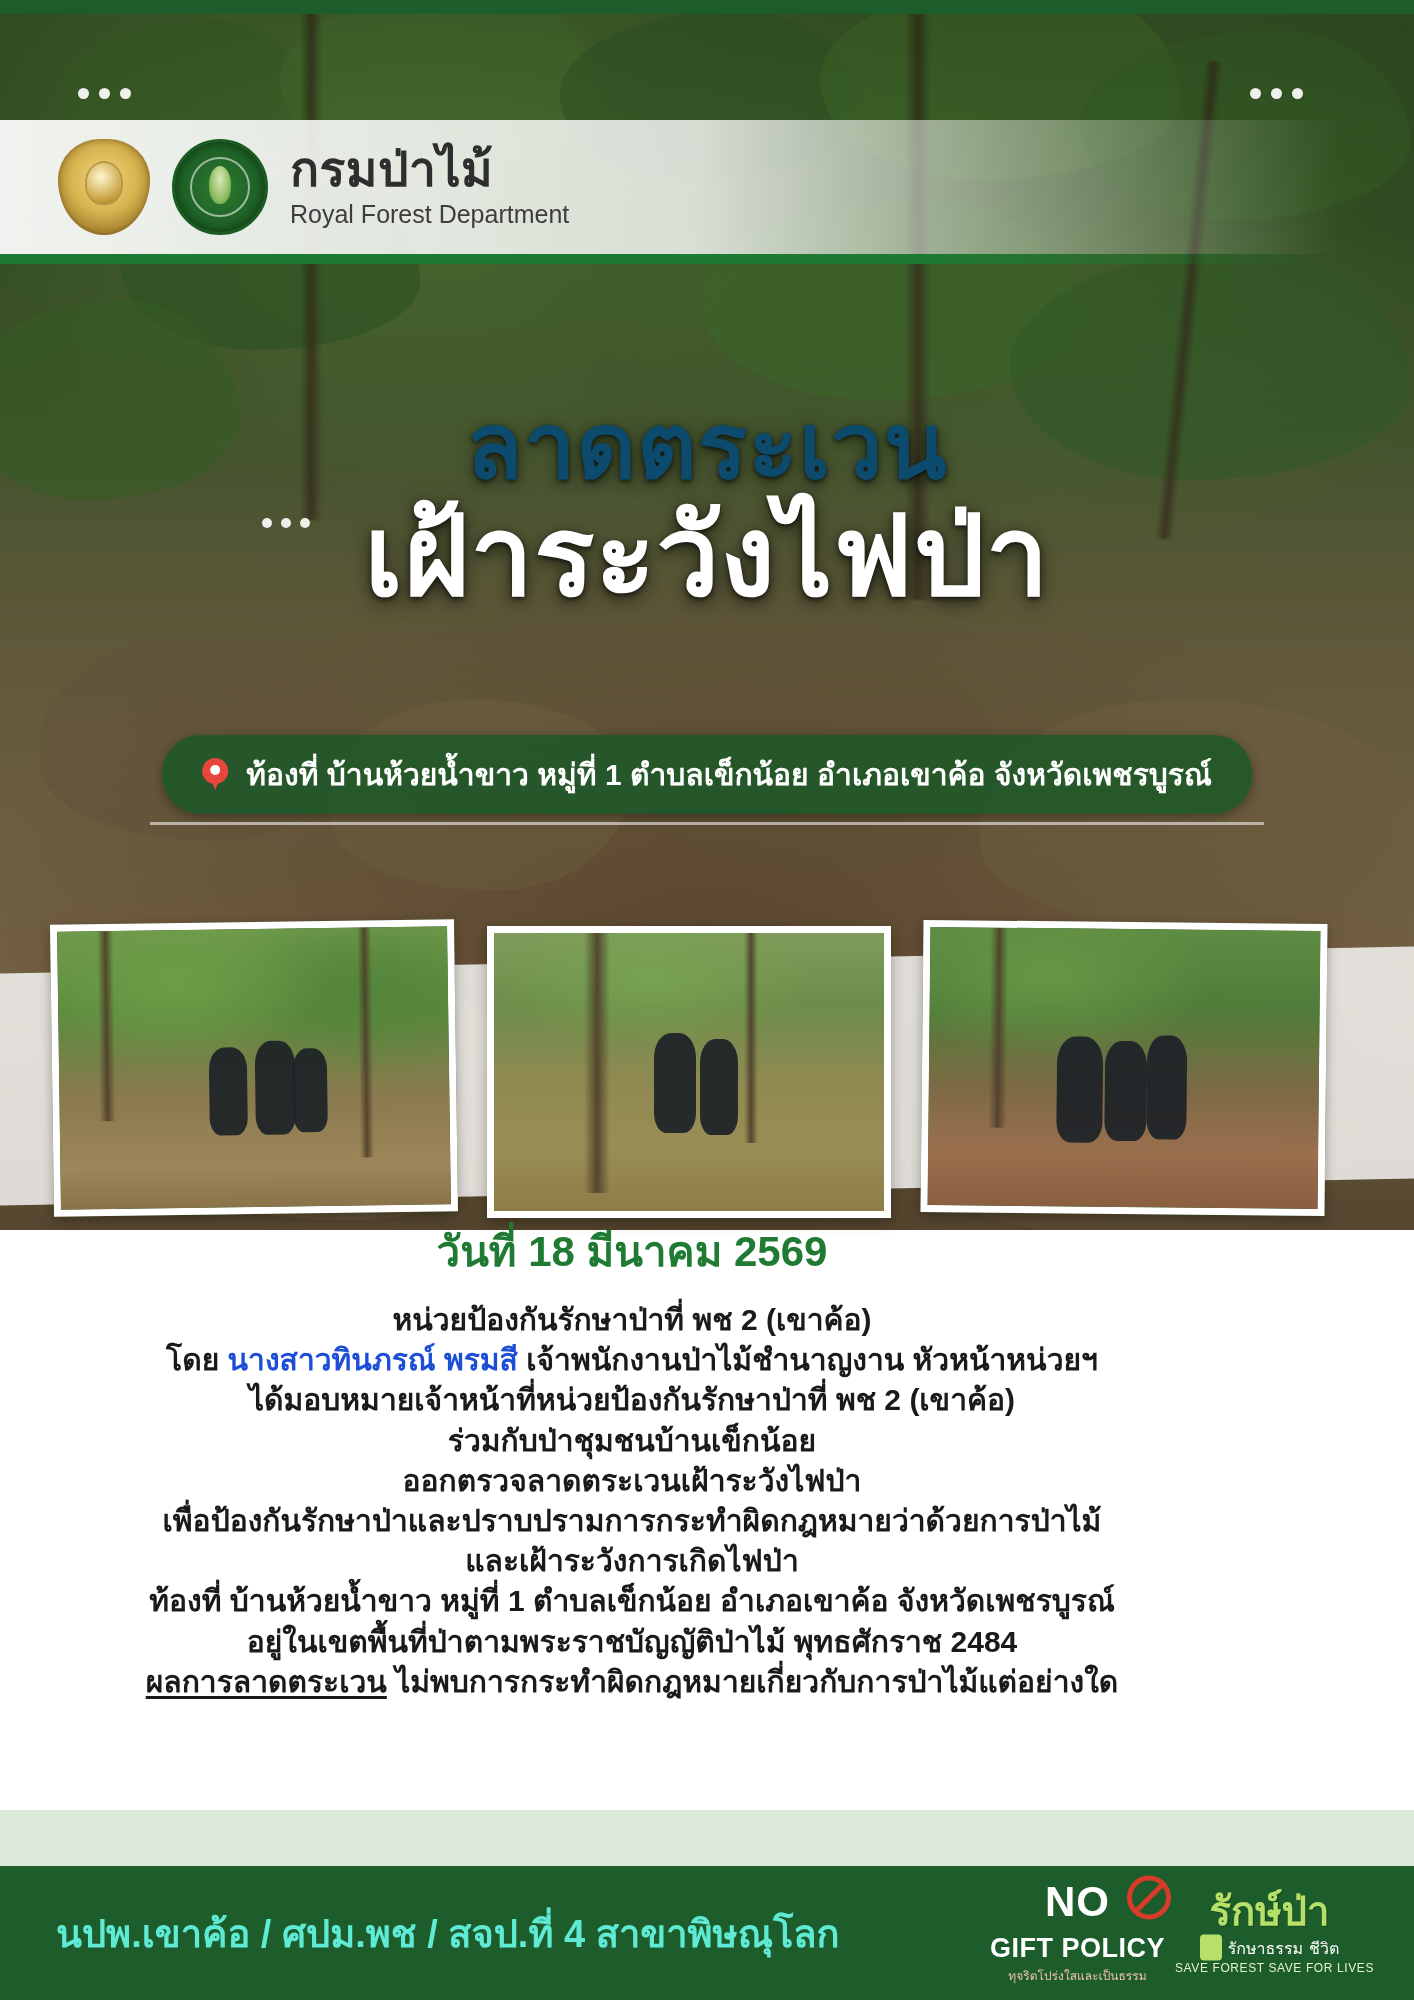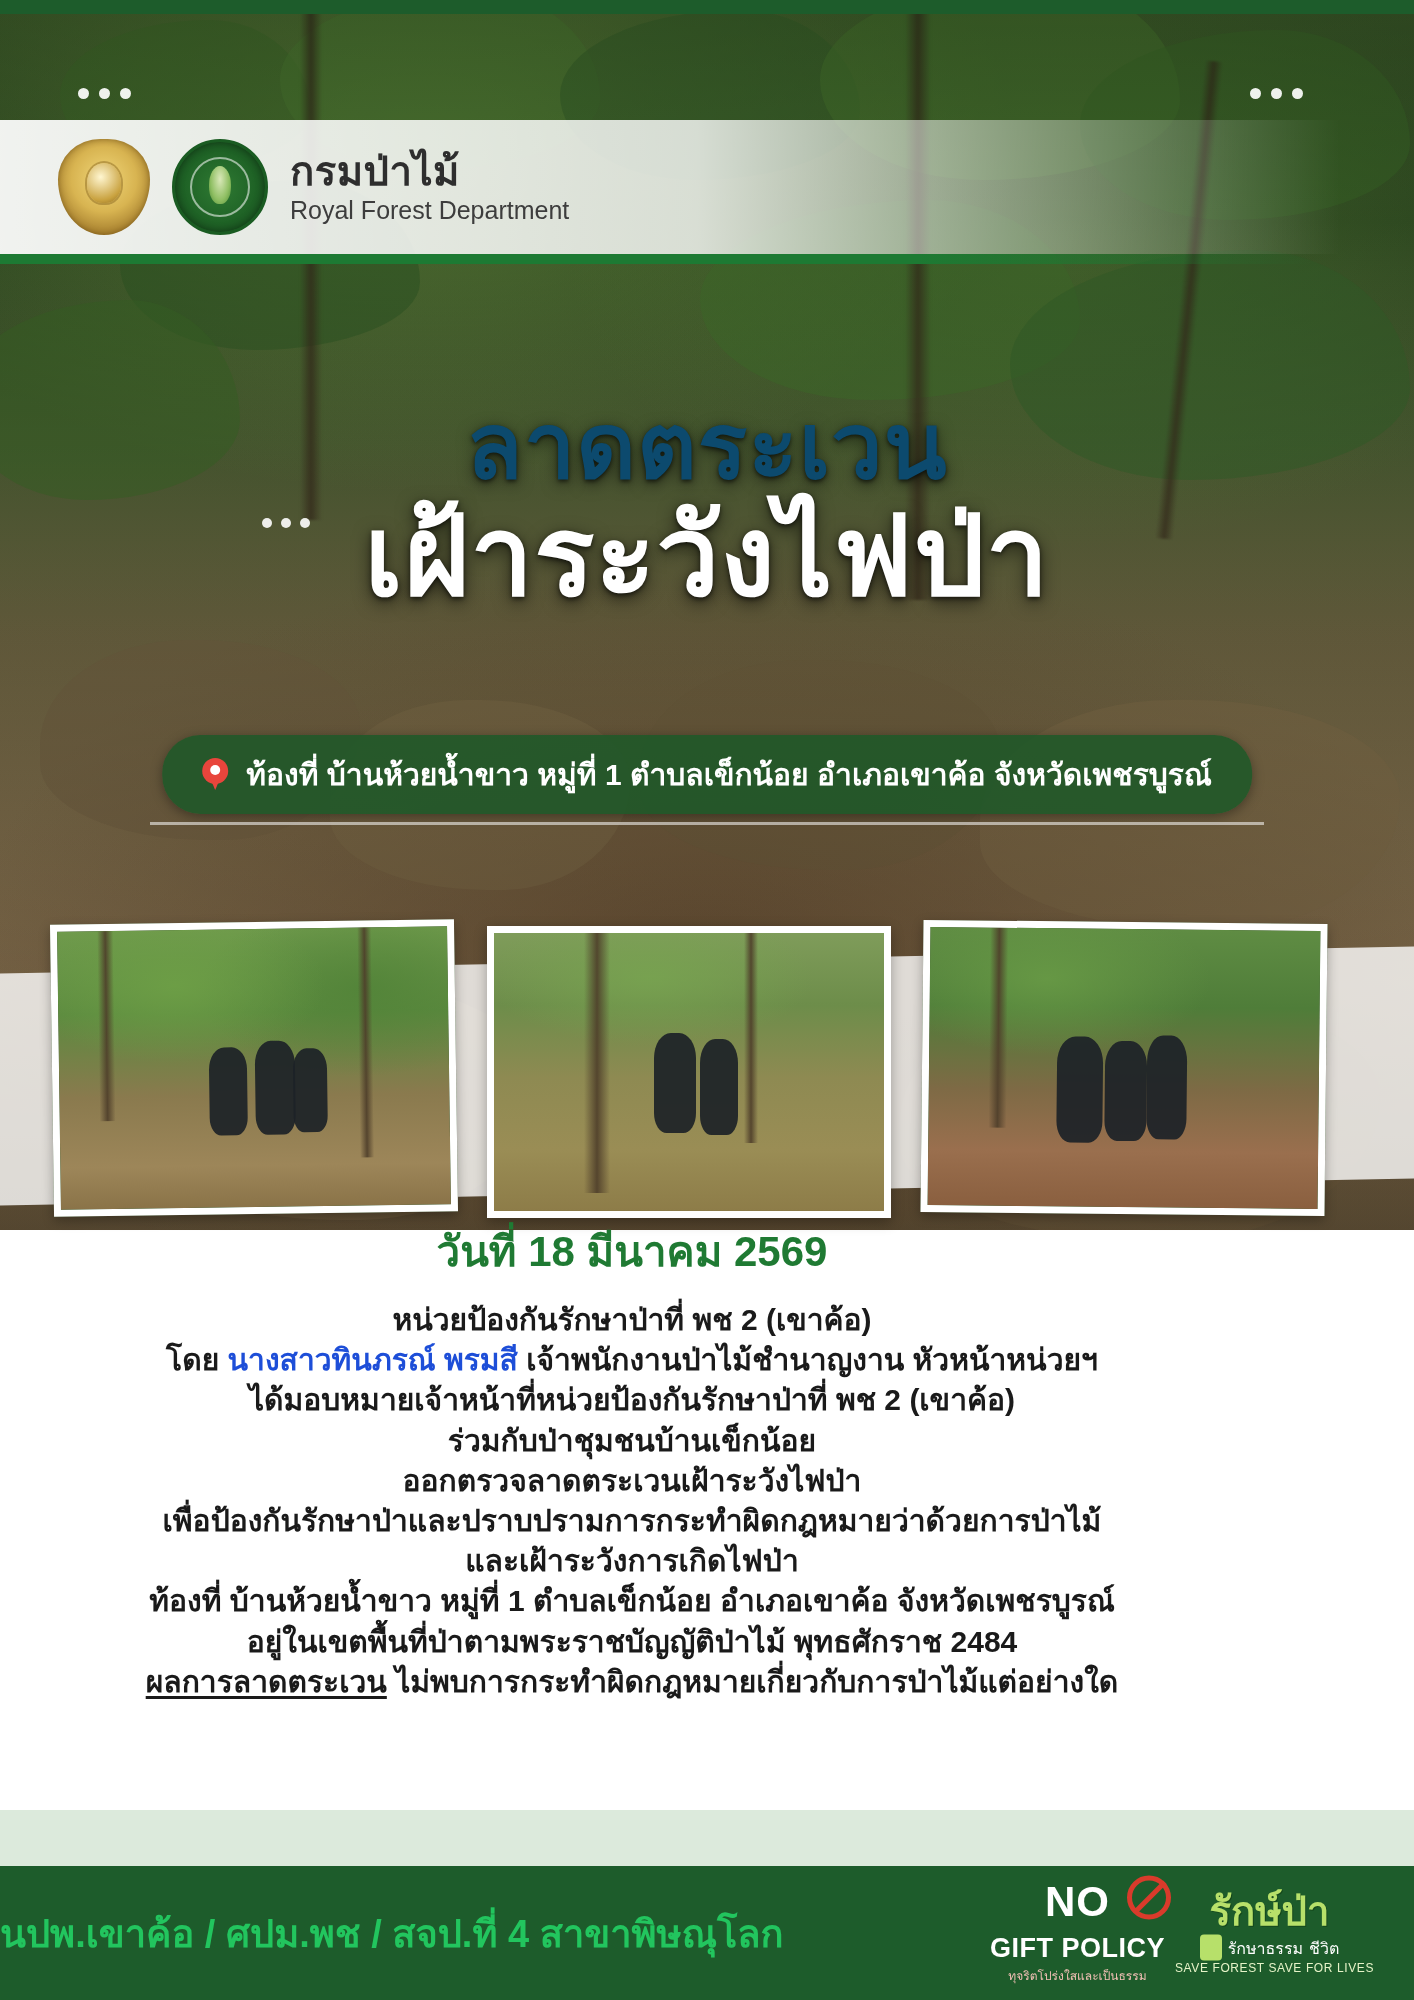--- a/index.html
+++ b/index.html
@@ -121,21 +121,21 @@
   }
   .rfd-logo::after {
     content: "";
     position: absolute; left: 50%; top: 48%;
     transform: translate(-50%,-50%);
     width: 22px; height: 38px;
     background: radial-gradient(ellipse at 50% 35%, #d9e8b8, #8fbf63 60%, #4c8a33);
     border-radius: 50% 50% 45% 45%;
   }
   .rfd-text .th {
-    font-size: 40px; font-weight: 700; color: #2e2e2e; line-height: 1.05;
+    font-size: 48px; font-weight: 700; color: #2e2e2e; line-height: 1.05;
     letter-spacing: .5px;
   }
   .rfd-text .en {
     font-size: 25px; color: #3d3d3d; line-height: 1.2; margin-top: 3px;
   }
   .logoband-underline {
     position: absolute;
     top: 254px; left: 0; width: 1312px; height: 10px;
     background: linear-gradient(90deg, #1d7a33 0%, #1d7a33 70%, rgba(29,122,51,0) 100%);
     z-index: 5;
@@ -288,22 +288,22 @@
     bottom: 134px; left: 0; width: 1414px; height: 56px;
     background: #dceadc;
   }
   .footer {
     position: absolute;
     bottom: 0; left: 0; width: 1414px; height: 134px;
     background: #1d5c2b;
     display: flex; align-items: center;
   }
   .footer-left {
-    color: #22c55e; font-size: 38px; font-weight: 700;
-    white-space: nowrap;
+    color: #5eead4; font-size: 38px; font-weight: 700;
+    padding-left: 56px; white-space: nowrap;
   }
   .footer-logos {
     position: absolute; right: 40px; top: 50%;
     transform: translateY(-50%);
     display: flex; align-items: center; 
   }
   .nogift { text-align: center; position: relative; }
   .nogift .no {
     font-size: 42px; font-weight: 700; color: #ffffff; line-height: .95;
     letter-spacing: 1px;

